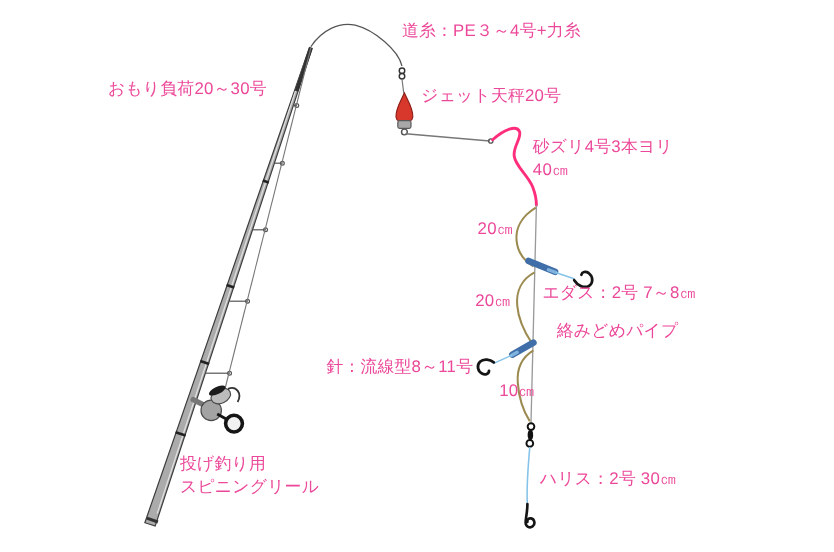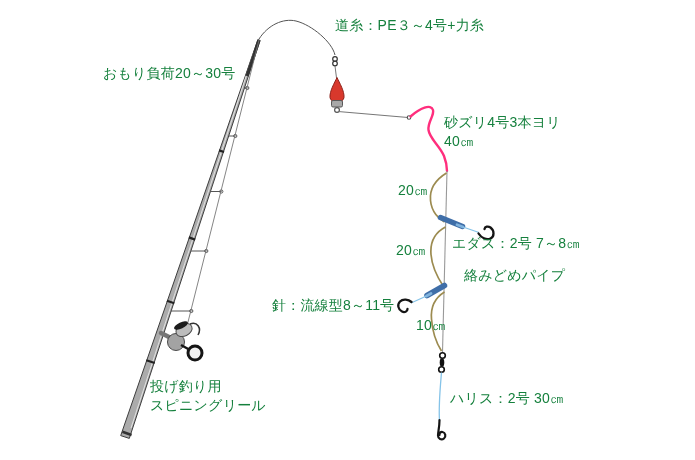--- a/index.html
+++ b/index.html
@@ -1,19 +1,19 @@
 <!DOCTYPE html>
 <html><head>
 <meta charset="utf-8">
 <style>
   html,body{margin:0;padding:0;background:#fff;}
   #stage{position:relative;width:695px;height:460px;background:#ffffff;overflow:hidden;
          font-family:"Liberation Sans","DejaVu Sans",sans-serif;}
   #rig-svg{position:absolute;left:0;top:0;}
-  .lbl{position:absolute;font-size:14px;line-height:19px;color:#15803d;white-space:nowrap;
+  .lbl{position:absolute;font-size:14px;line-height:19px;color:#ec4899;white-space:nowrap;
        letter-spacing:0.2px;}
 </style>
 </head>
 <body>
 
 <div id="stage">
 
   <svg id="rig-svg" width="695" height="460" viewBox="0 0 695 460">
 
     <g>
@@ -92,22 +92,23 @@
 
     <g>
       <circle cx="442.5" cy="355.5" r="2.8" stroke="#111" stroke-width="1.6" fill="none"></circle>
       <ellipse cx="442" cy="362.5" rx="2.3" ry="4.2" fill="#111"></ellipse>
       <circle cx="441.5" cy="369.5" r="2.8" stroke="#111" stroke-width="1.6" fill="none"></circle>
     </g>
     <path d="M 441.5,372.5 C 440,390 438.5,405 439.5,421" stroke="#85c3e8" stroke-width="1.3" fill="none"></path>
     <path d="M 439.5,420 C 439.5,427 438,432 438,435.5 C 438,439 441.5,440.5 444,438.5 C 446.3,436.6 445.5,432.5 442.5,432 C 440.5,431.7 439.3,433 439.5,435" stroke="#151515" stroke-width="2.2" fill="none" stroke-linecap="round"></path>
   </svg>
 
-  <div class="lbl" style="left:103px;top:64px;">おもり負荷20～30号</div>
+  <div class="lbl" style="left:90px;top:64px;">おもり負荷20～30号</div>
   <div class="lbl" style="left:335px;top:16px;">道糸：PE３～4号+力糸</div>
+  <div class="lbl" style="left:351px;top:70px;">ジェット天秤20号</div>
   <div class="lbl" style="left:444px;top:113px;">砂ズリ4号3本ヨリ</div>
   <div class="lbl" style="left:444px;top:132px;">40㎝</div>
   <div class="lbl" style="left:398px;top:181px;">20㎝</div>
   <div class="lbl" style="left:452px;top:198px;margin-top:36px;">エダス：2号 7～8㎝</div>
   <div class="lbl" style="left:396px;top:241px;">20㎝</div>
   <div class="lbl" style="left:464px;top:266px;text-align:center;">絡みどめパイプ</div>
   <div class="lbl" style="left:272px;top:296px;">針：流線型8～11号</div>
   <div class="lbl" style="left:400px;top:316px;margin-left:16px;">10㎝</div>
   <div class="lbl" style="left:450px;top:389px;">ハリス：2号 30㎝</div>
   <div class="lbl" style="left:150px;top:396px;">スピニングリール</div>

